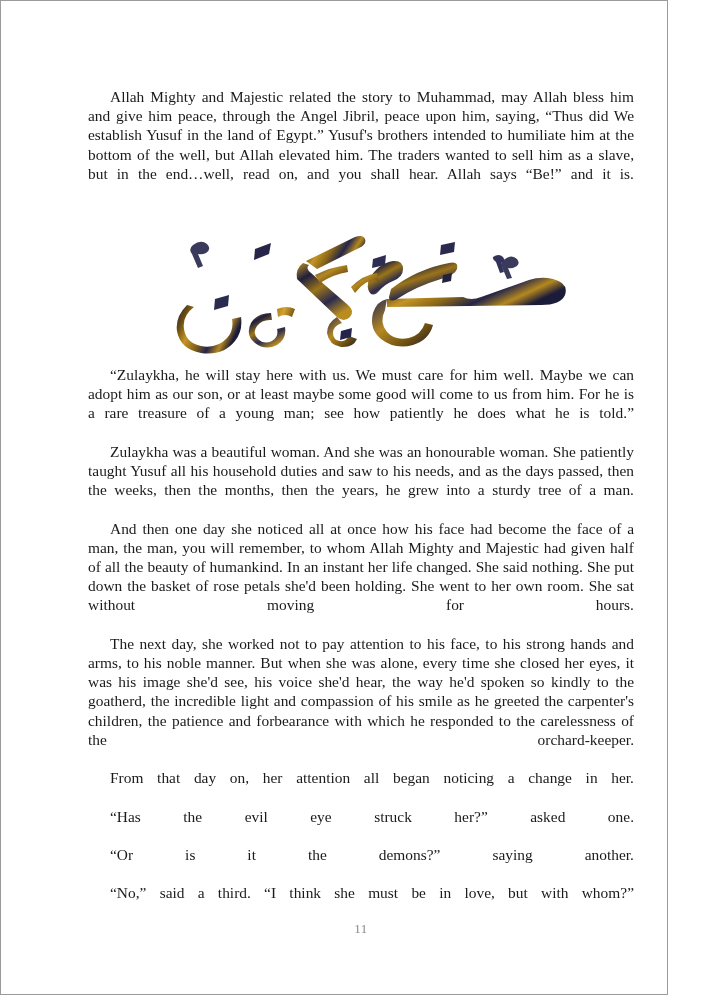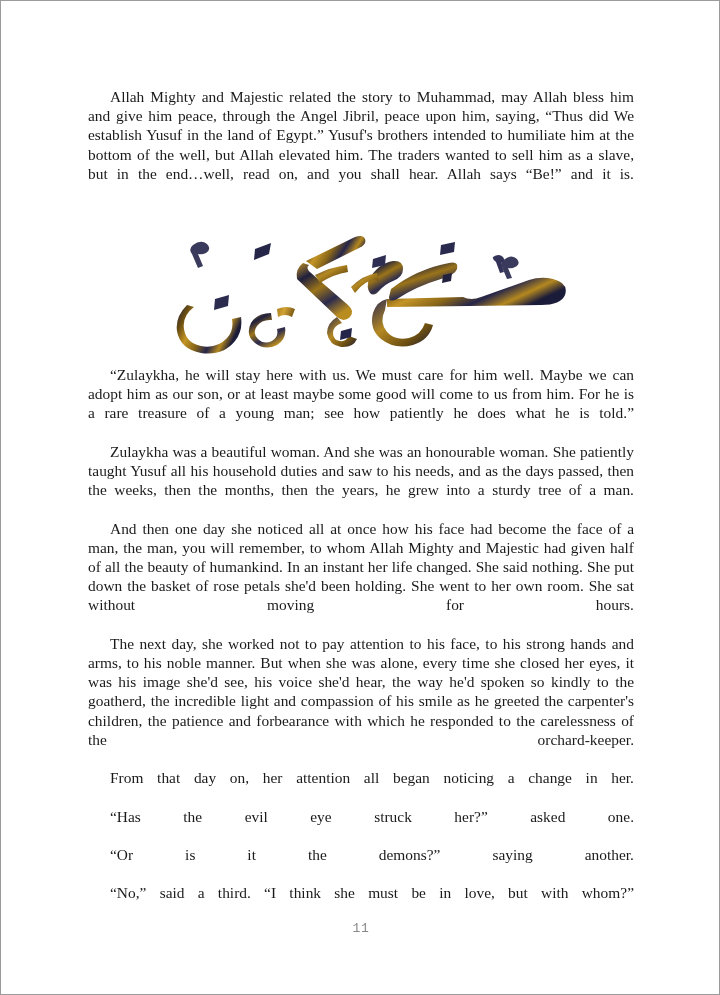--- a/index.html
+++ b/index.html
@@ -9,21 +9,21 @@
   }
   body {
     width: 720px;
     height: 995px;
     overflow: hidden;
     font-family: "Liberation Serif", "DejaVu Serif", serif;
   }
 
   .page {
     position: relative;
-    width: 720px;
+    width: 668px;
     height: 995px;
     box-sizing: border-box;
     background: #ffffff;
     border: 1px solid #9b9b9b;
     overflow: hidden;
   }
 
   p.body-par {
     margin: 0;
     text-align: justify;
@@ -75,21 +75,21 @@
 
   
   .folio {
     position: absolute;
     left: 0;
     top: 920px;
     width: 720px;
     text-align: center;
     font-size: 13px;
     color: #8a8a8a;
-    font-family: Liberation Mono, monospace;
+    font-family: Liberation Serif, serif;
     letter-spacing: 0.6px;
   }
 </style>
 </head>
 <body>
 
 <div class="page">
 
   <div class="block-top">
     <p class="body-par">Allah Mighty and Majestic related the story to Muhammad, may Allah bless him and give him peace, through the Angel Jibril, peace upon him, saying, “Thus did We establish Yusuf in the land of Egypt.”  Yusuf's brothers intended to humiliate him at the bottom of the well, but Allah elevated him. The traders wanted to sell him as a slave, but in the end…well, read on, and you shall hear. Allah says “Be!” and it is.</p>

